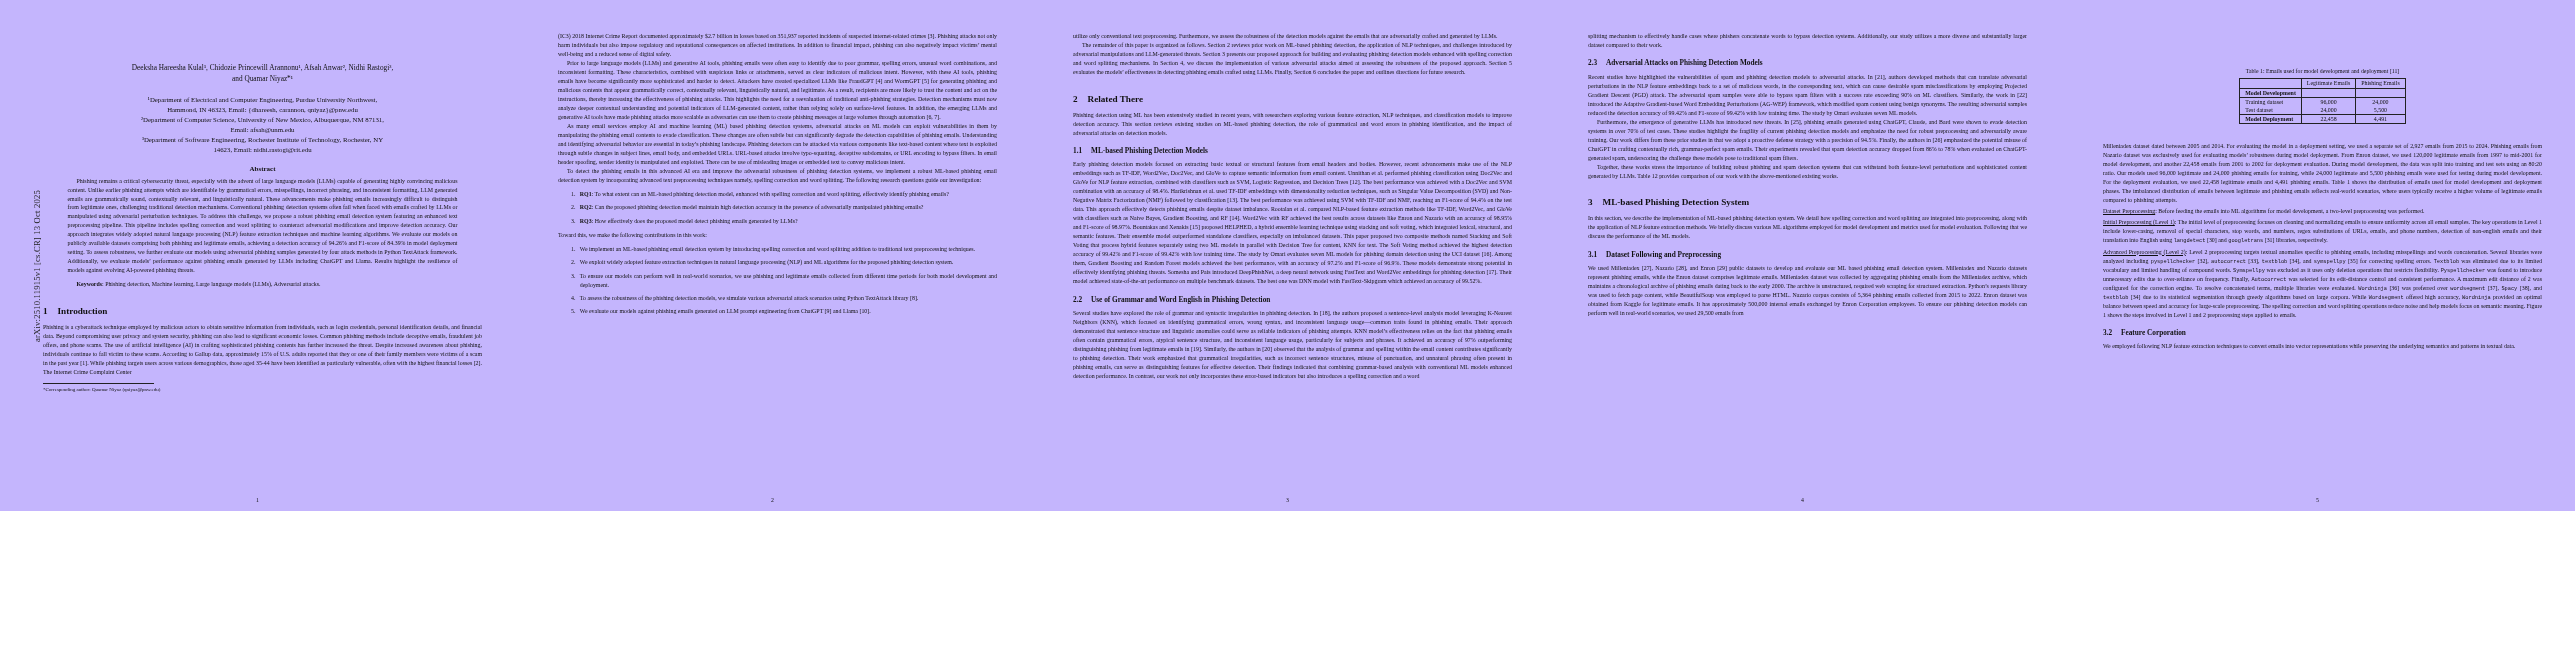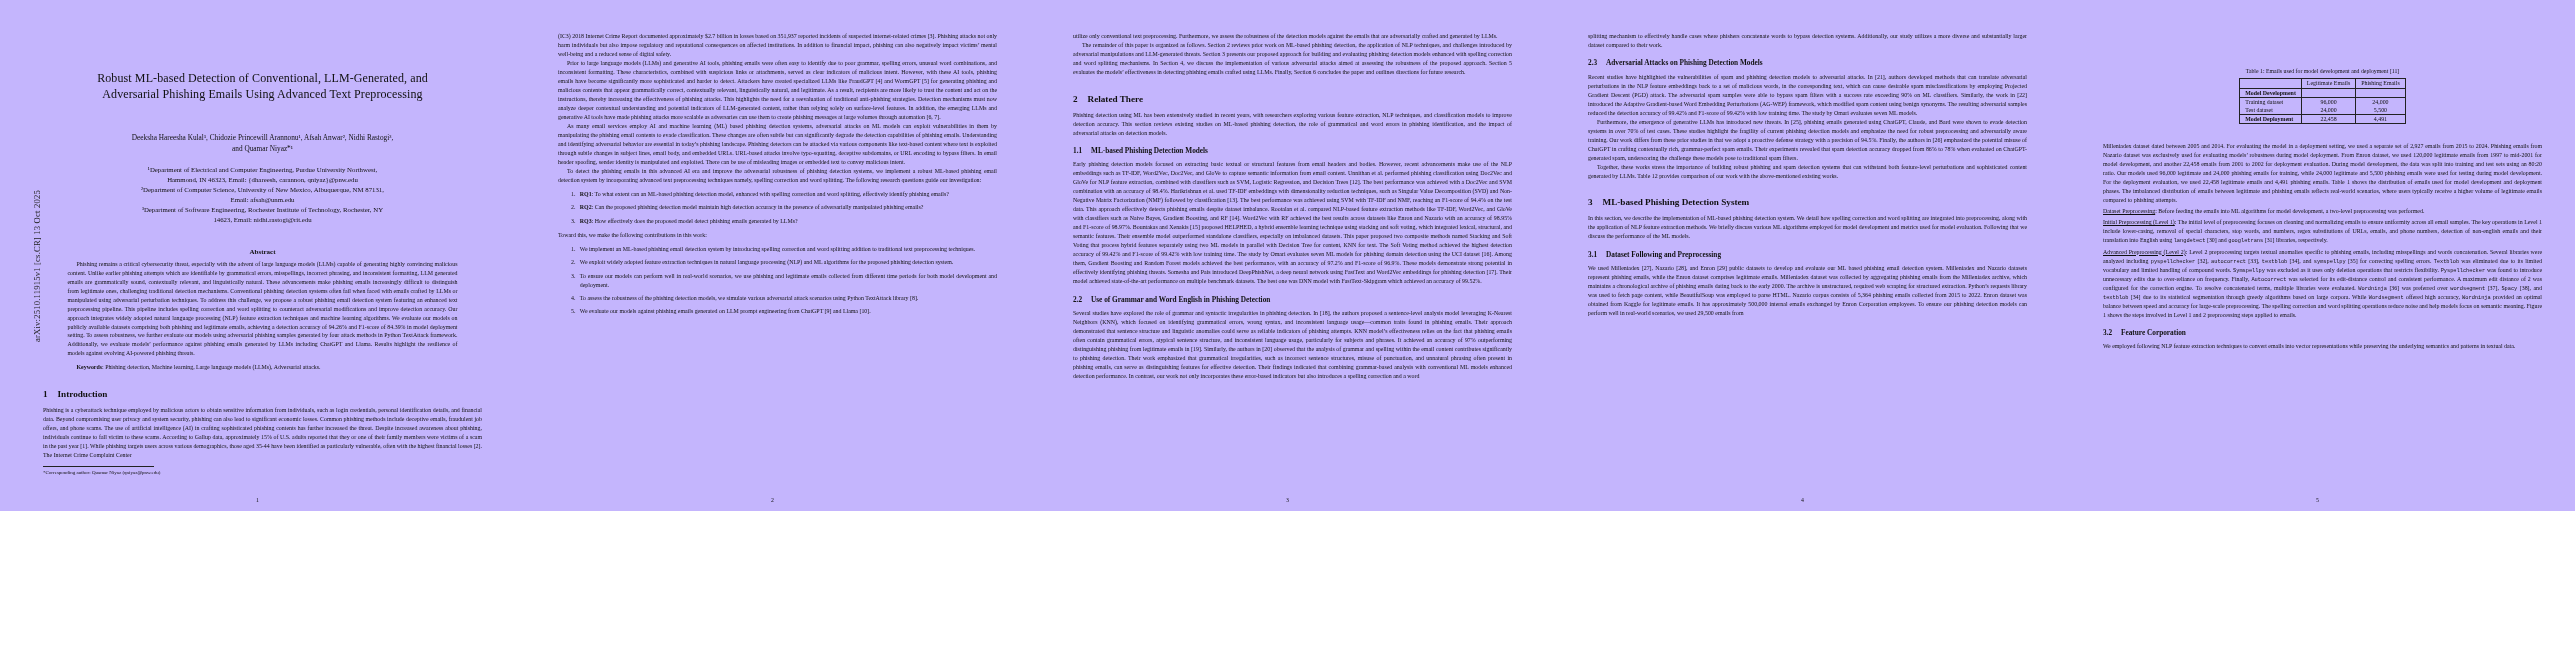--- a/index.html
+++ b/index.html
@@ -53,21 +53,21 @@
   .affil{
     text-align:center;
     font-size:6.8px;
     line-height:1.46;
     margin-top:11px;
   }
   .abs-head{
     text-align:center;
     font-weight:bold;
     font-size:7px;
-    margin-top:23px;
+    margin-top:10px;
     margin-bottom:3.9px;
   }
   .abstract{
     margin:0 24.5px;
     font-size:5.9px;
     line-height:1.52;
     text-align:justify;
     text-indent:9px;
   }
   .keywords{
@@ -140,24 +140,20 @@
   .spacer8{height:4.4px;}
 </style>
 </head>
 <body>
 
 <div class="spread">
 
   <div class="page">
     <div class="arxiv-stamp">arXiv:2510.11915v1  [cs.CR]  13 Oct 2025</div>
     <div class="page-inner">
-      <h1 class="title">
-        <span>Robust ML-based Detection of Conventional, LLM-Generated, and</span><br>
-        <span>Adversarial Phishing Emails Using Advanced Text Preprocessing</span>
-      </h1>
 
       <div class="authors">
         <div>Deeksha Hareesha Kulal¹, Chidozie Princewill Arannonu¹, Afsah Anwar², Nidhi Rastogi³,</div>
         <div>and Quamar Niyaz*¹</div>
       </div>
 
       <div class="affil">
         <div>¹Department of Electrical and Computer Engineering, Purdue University Northwest,</div>
         <div>Hammond, IN 46323, Email: {dhareesh, carannon, qniyaz}@pnw.edu</div>
         <div>²Department of Computer Science, University of New Mexico, Albuquerque, NM 87131,</div>

